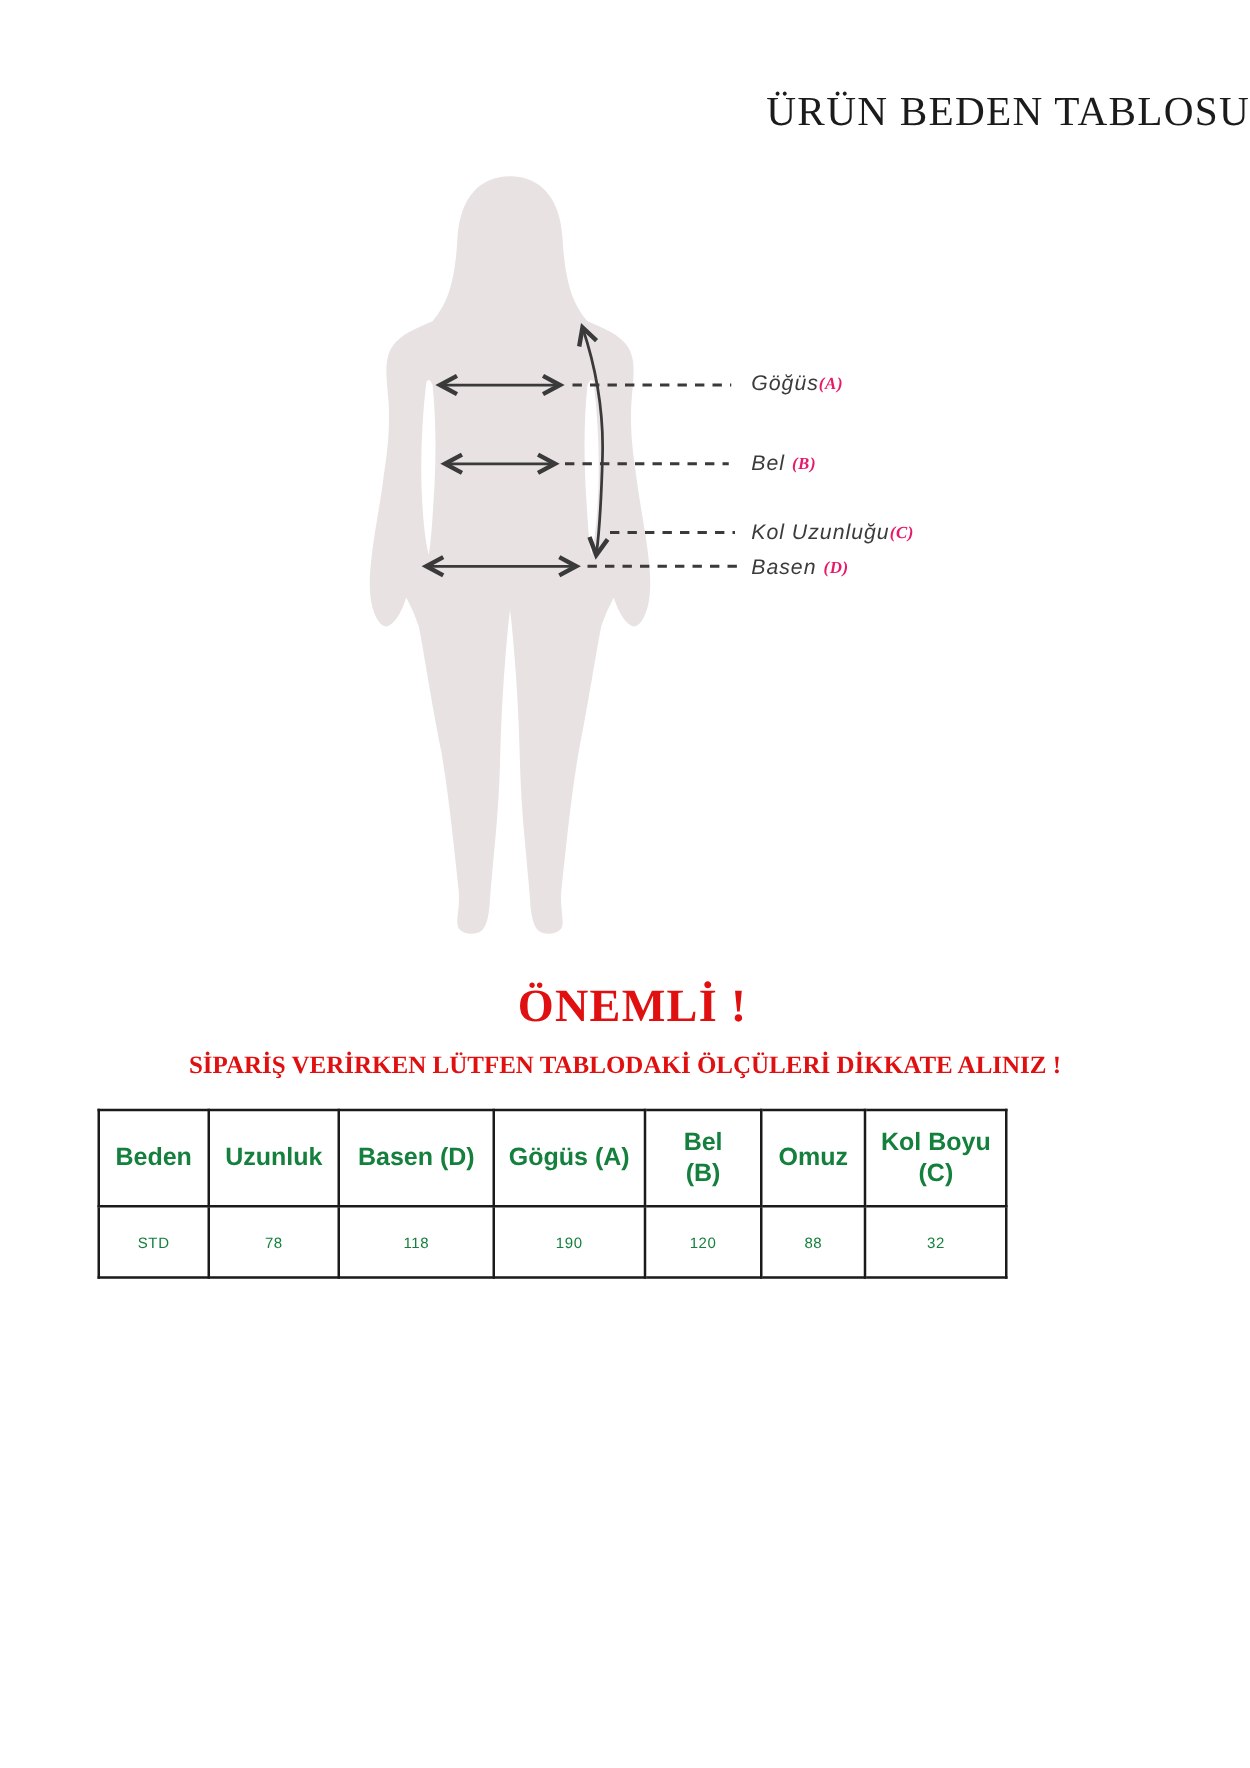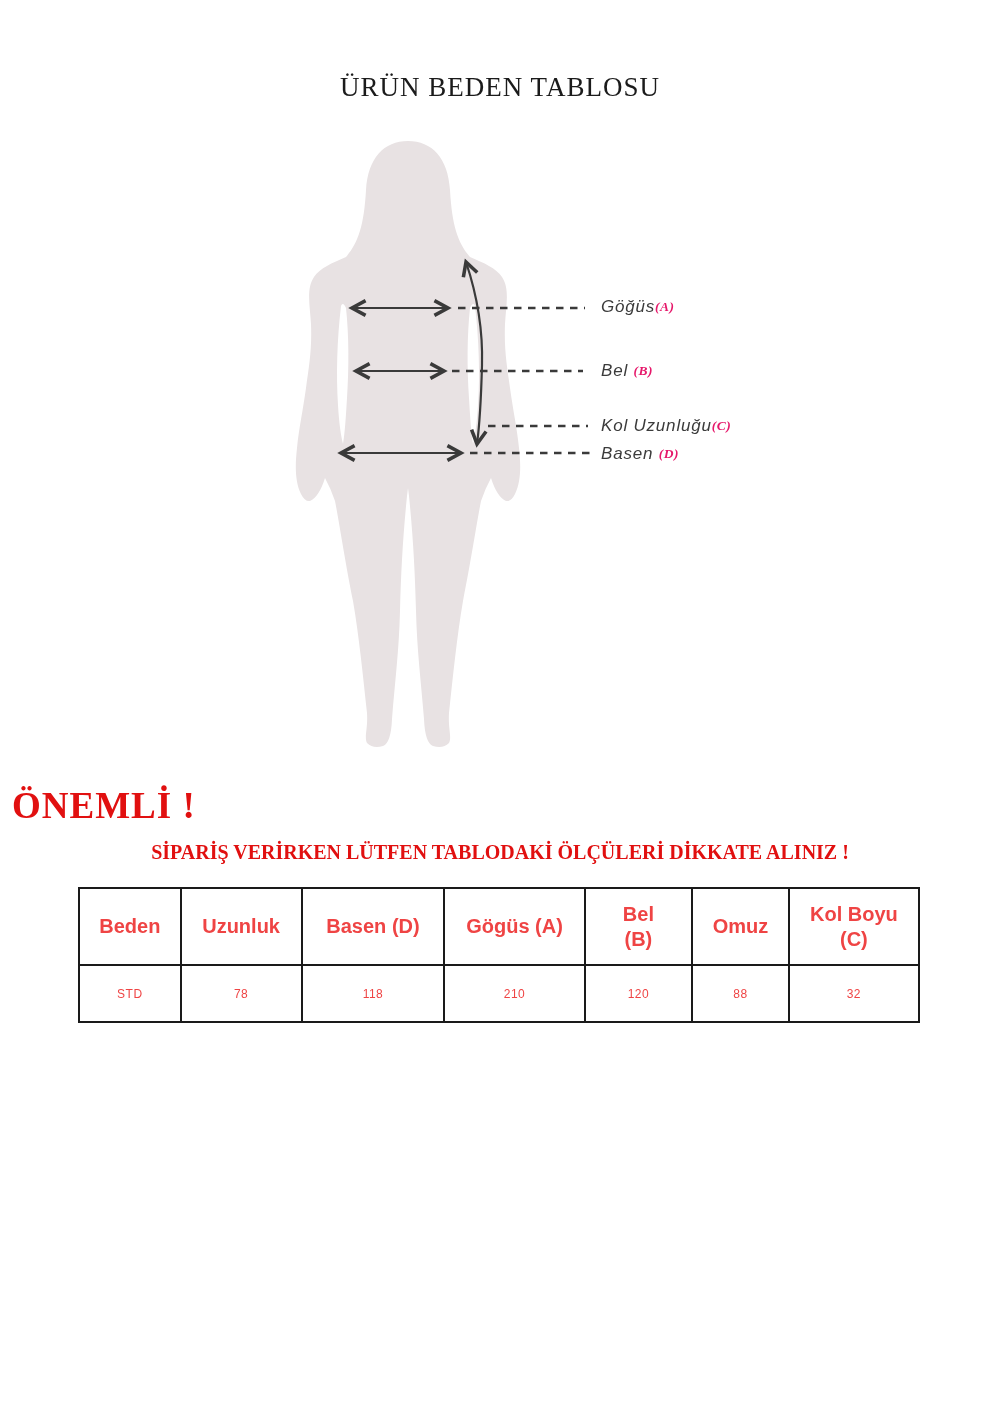--- a/index.html
+++ b/index.html
@@ -14,23 +14,23 @@
   html,body{background:#ffffff;}
   .sheet{
     position:relative;
     width:1000px;height:1414px;
     background:#ffffff;
     font-family:"Liberation Sans",sans-serif;
     overflow:hidden;
   }
   .page-title{
     position:absolute;left:0;right:0;top:72px;
-    text-align:center;
-    font-family:"Liberation Serif",serif;
-    font-size:27px;font-weight:400;
+    text-align:right;
+    font-family:"Liberation Serif",serif;
+    font-size:33px;font-weight:400;
     letter-spacing:1px;
     color:var(--ink);
   }
   .diagram-svg{position:absolute;left:0;top:0;width:1000px;height:1414px;}
   .silhouette{fill:var(--body);}
   .gap{fill:#ffffff;}
   .meas{stroke:var(--line);stroke-width:2.2;fill:none;}
   .leader{stroke:var(--line);stroke-width:2.4;fill:none;stroke-dasharray:7.5 6.5;}
   .ah-path{stroke:var(--line);fill:none;stroke-width:1.7;}
   .m-label{
@@ -43,37 +43,38 @@
   }
   .m-code{
     font-family:"Liberation Serif",serif;
     font-weight:bold;font-size:13.5px;
     color:var(--pink);
     position:relative;top:-1px;
     letter-spacing:0.5px;
   }
   .important-heading{
     position:absolute;left:12px;right:0;top:784px;
+    text-align:center;
     font-family:"Liberation Serif",serif;
     font-weight:bold;font-size:37px;
     color:var(--red);
     letter-spacing:1px;
   }
   .important-message{
     position:absolute;left:0;right:0;top:841px;
     text-align:center;
     font-family:"Liberation Serif",serif;
     font-weight:bold;font-size:20px;
     color:var(--red);
     white-space:nowrap;
   }
   .size-table{
-    position:absolute;left:78px;top:887px;width:842px;
+    position:absolute;left:78px;top:887px;width:728px;
     border-collapse:collapse;table-layout:fixed;
-    color:#ef4444;
+    color:#15803d;
   }
   .size-table th,.size-table td{
     border:2px solid #1a1a1a;
     text-align:center;vertical-align:middle;
     background:#ffffff;
   }
   .size-table th{
     height:77px;
     font-weight:bold;font-size:20px;
     white-space:pre-line;
@@ -187,21 +188,21 @@
         <th>Omuz</th>
         <th>Kol Boyu
 (C)</th>
       </tr>
     </thead>
     <tbody>
       <tr>
         <td>STD</td>
         <td>78</td>
         <td>118</td>
-        <td>210</td>
+        <td>190</td>
         <td>120</td>
         <td>88</td>
         <td>32</td>
       </tr>
     </tbody>
   </table>
 
 </div>
 
 </body></html>

